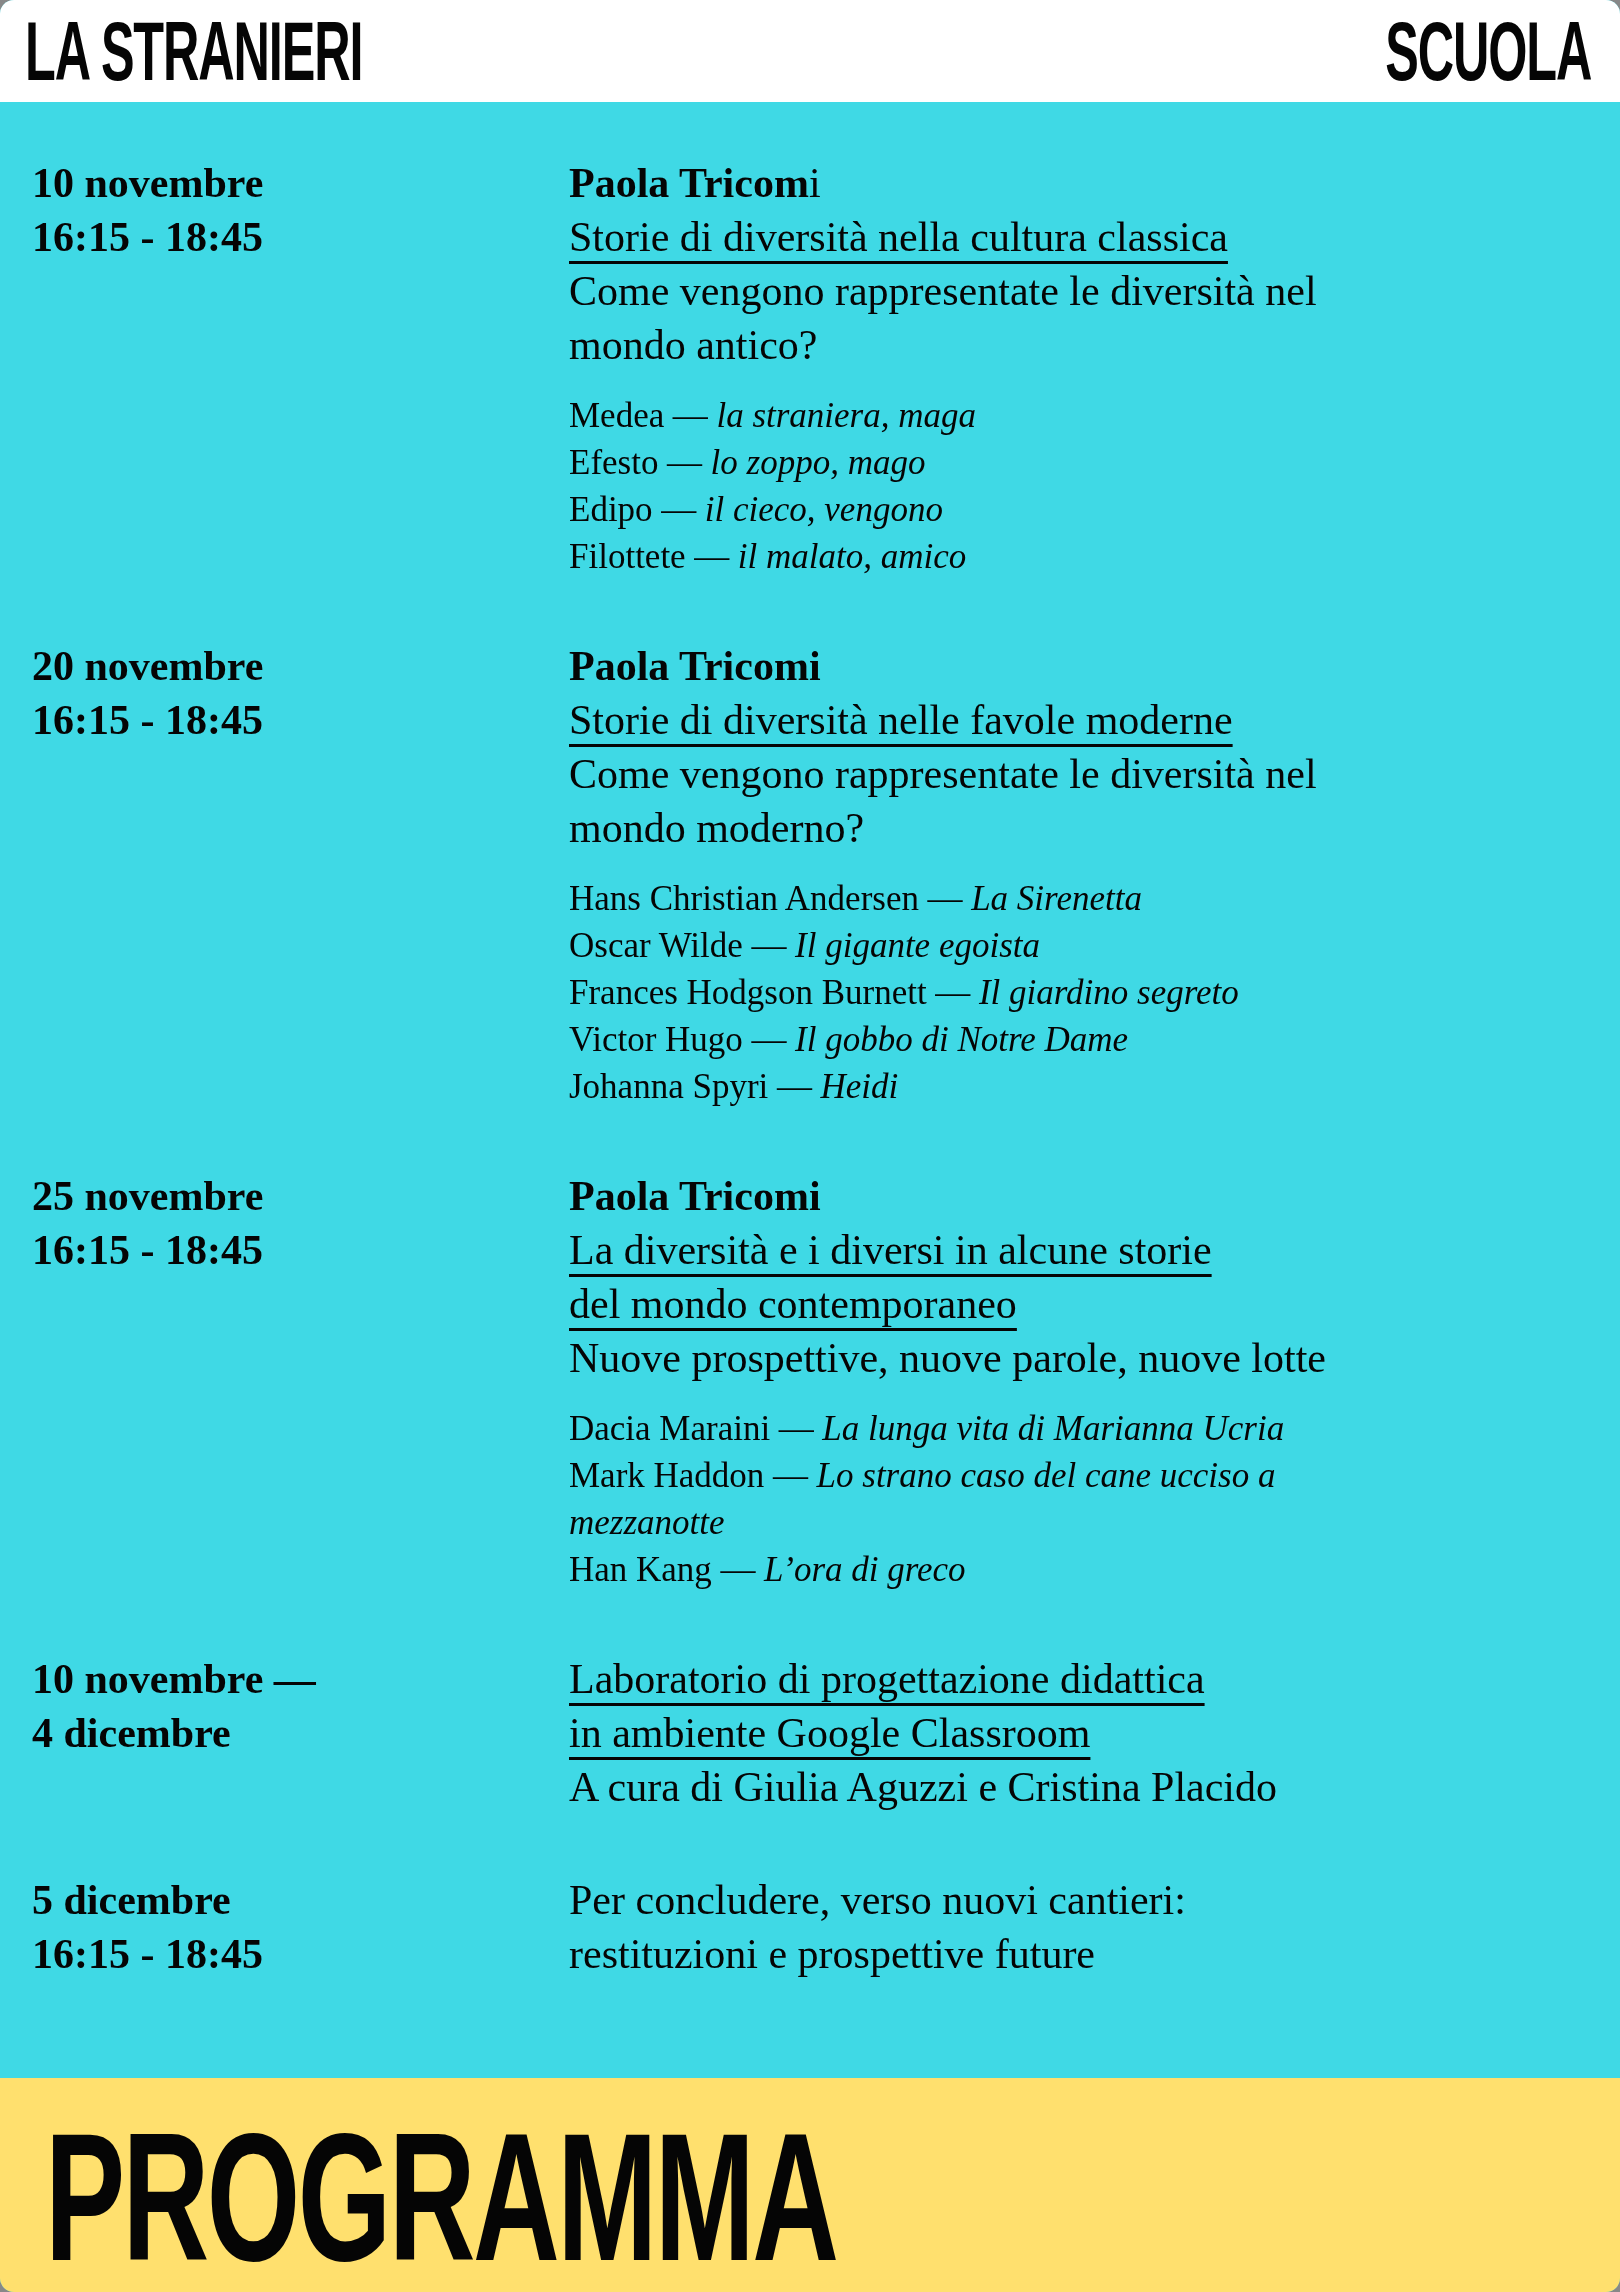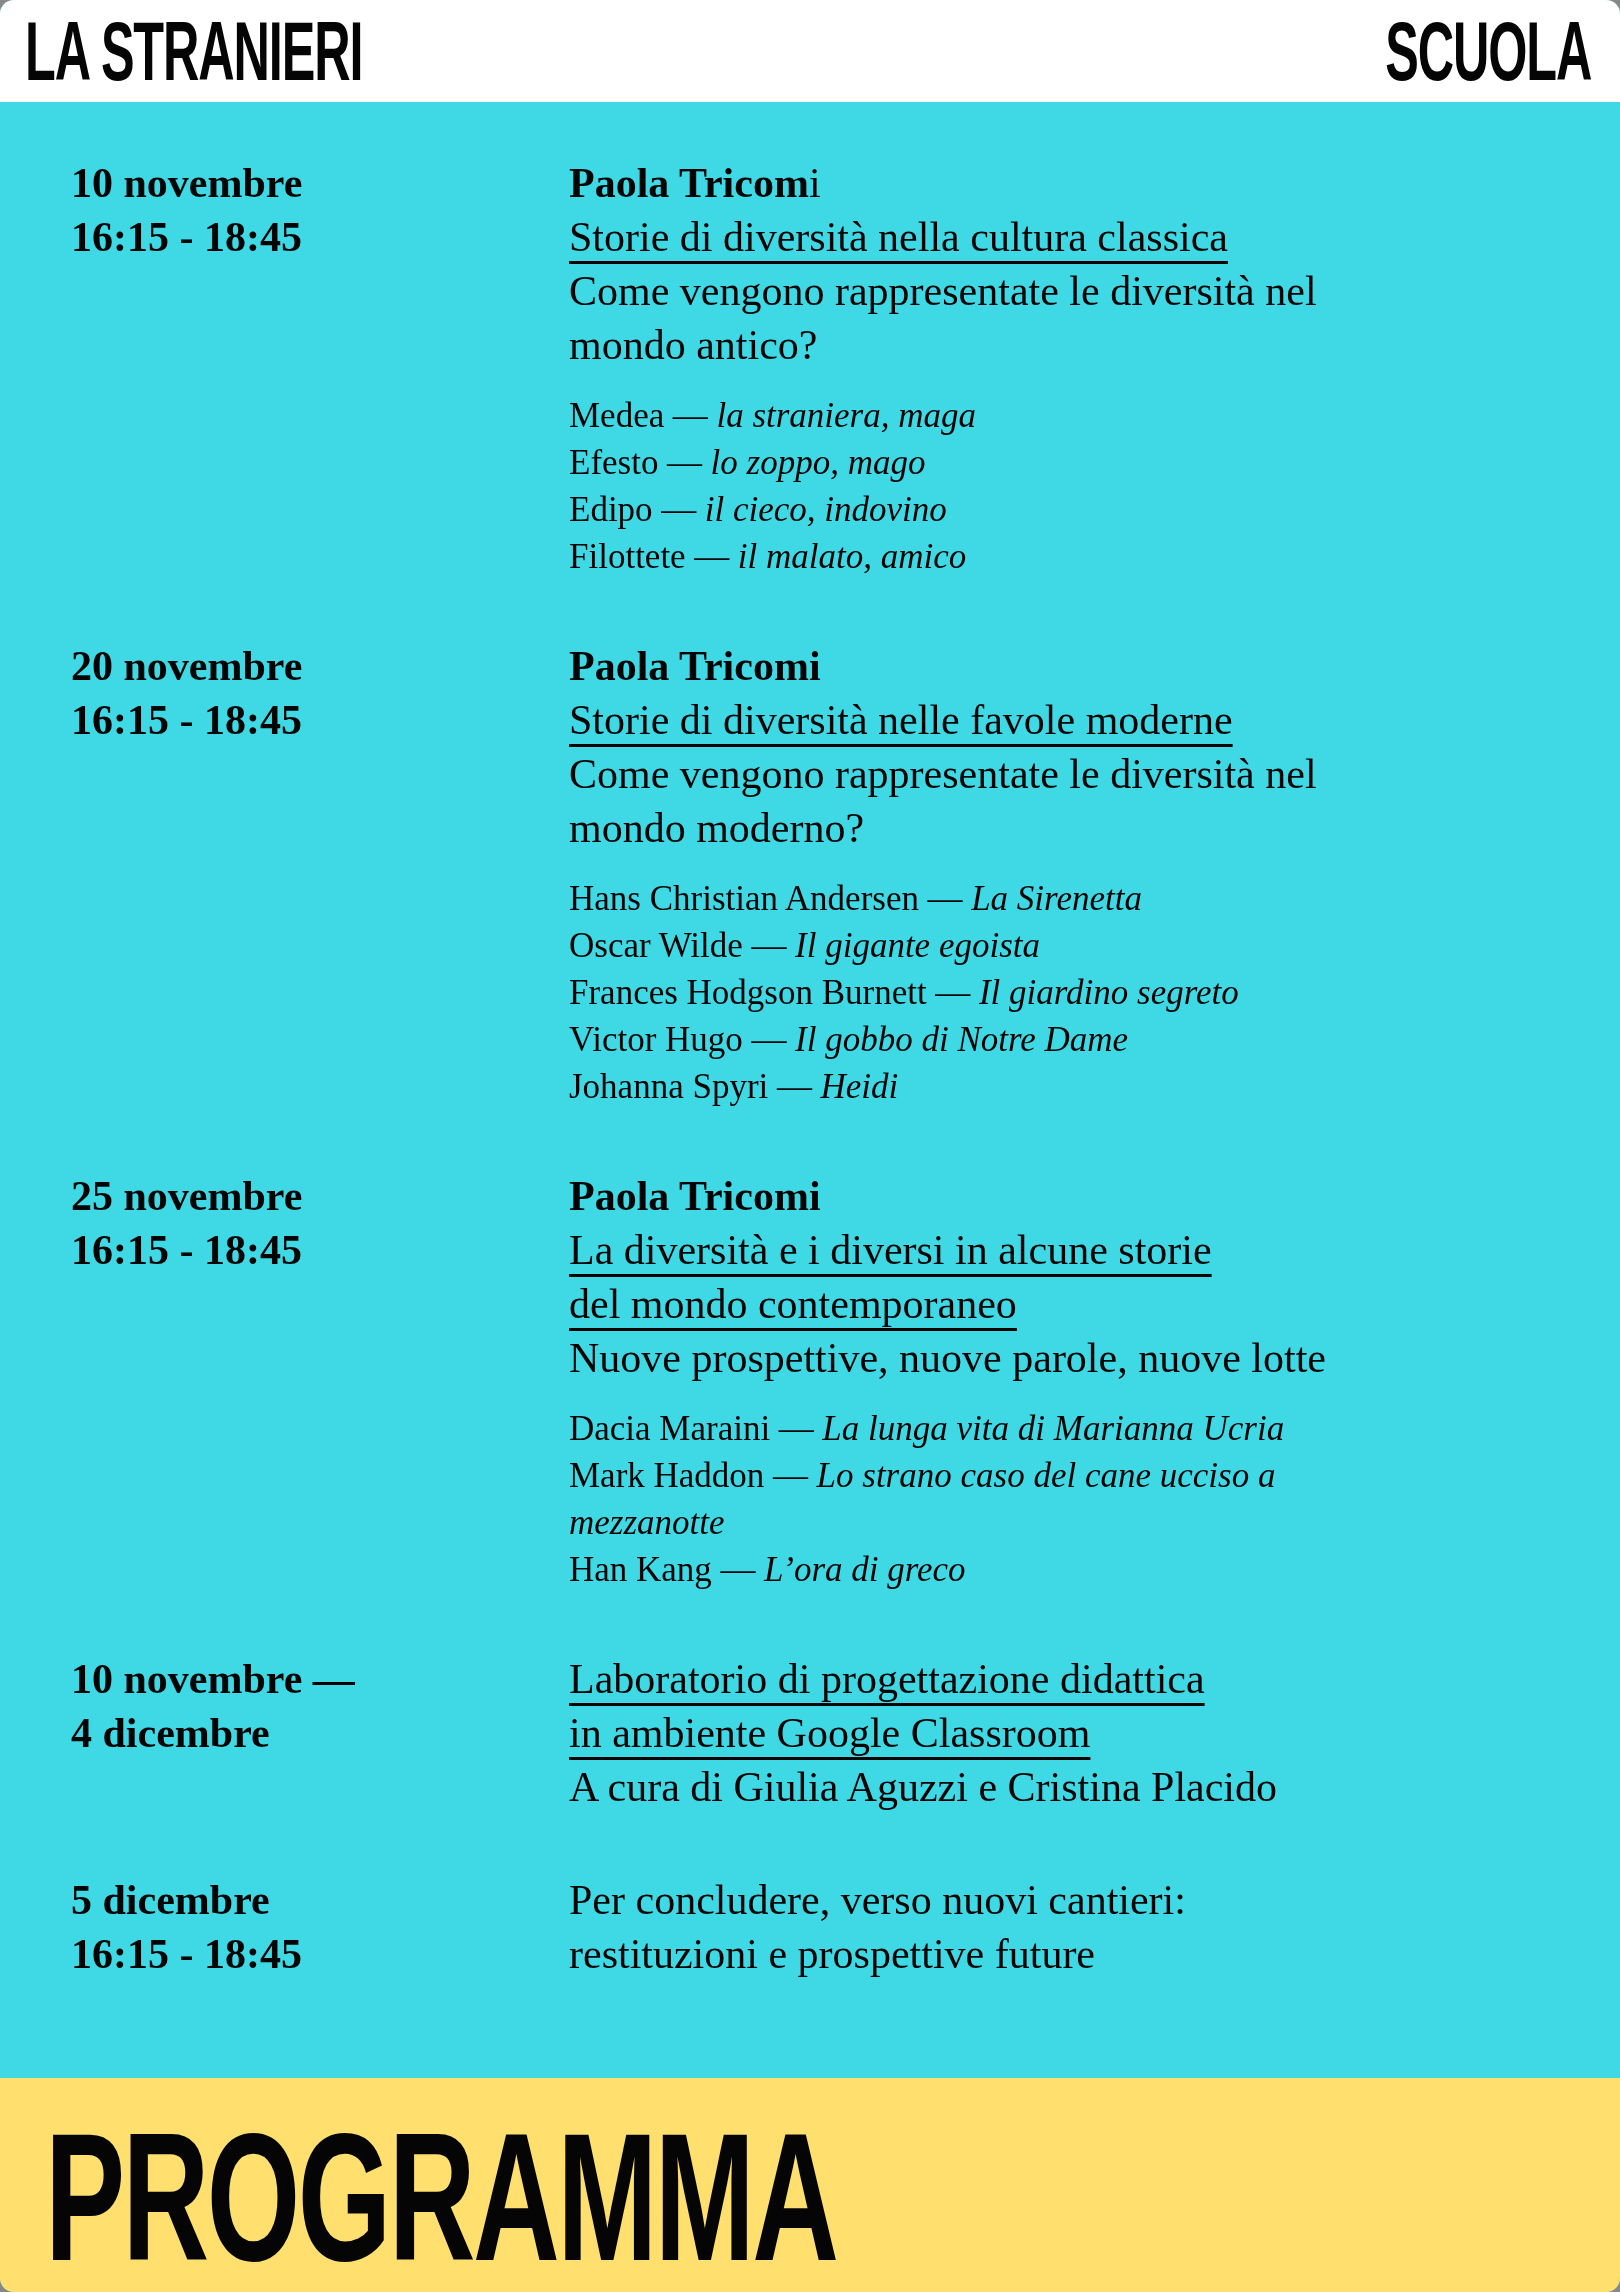--- a/index.html
+++ b/index.html
@@ -41,21 +41,21 @@
   
   .main {
     flex: 1 1 auto;
     padding-top: 54px;
     background: var(--background-cyan, #3FD9E5);
   }
   .entry { display: flex; margin-bottom: 59px; }
   .dates {
     flex: none;
     width: 569px;
-    padding-left: 71px;
+    padding-left: 32px;
     font-weight: 700;
     font-size: 42px;
     line-height: 54px;
     white-space: nowrap;
   }
   .ebody {
     flex: none;
     width: 1023px;
     font-size: 42px;
     line-height: 54px;
@@ -115,21 +115,21 @@
         <div>16:15 - 18:45</div>
       </div>
       <div class="ebody">
         <div class="speaker"><span>Paola Tricom</span><span class="light">i</span></div>
         <div class="uline">Storie di diversità nella cultura classica</div>
         <div>Come vengono rappresentate le diversità nel</div>
         <div>mondo antico?</div>
         <div class="works">
           <div class="work"><span>Medea</span><span class="dash">—</span><span class="wtitle">la straniera, maga</span></div>
           <div class="work"><span>Efesto</span><span class="dash">—</span><span class="wtitle">lo zoppo, mago</span></div>
-          <div class="work"><span>Edipo</span><span class="dash">—</span><span class="wtitle">il cieco, indovino</span></div>
+          <div class="work"><span>Edipo</span><span class="dash">—</span><span class="wtitle">il cieco, vengono</span></div>
           <div class="work"><span>Filottete</span><span class="dash">—</span><span class="wtitle">il malato, amico</span></div>
         </div>
       </div>
     </section>
 
     <section class="entry">
       <div class="dates">
         <div>20 novembre</div>
         <div>16:15 - 18:45</div>
       </div>

